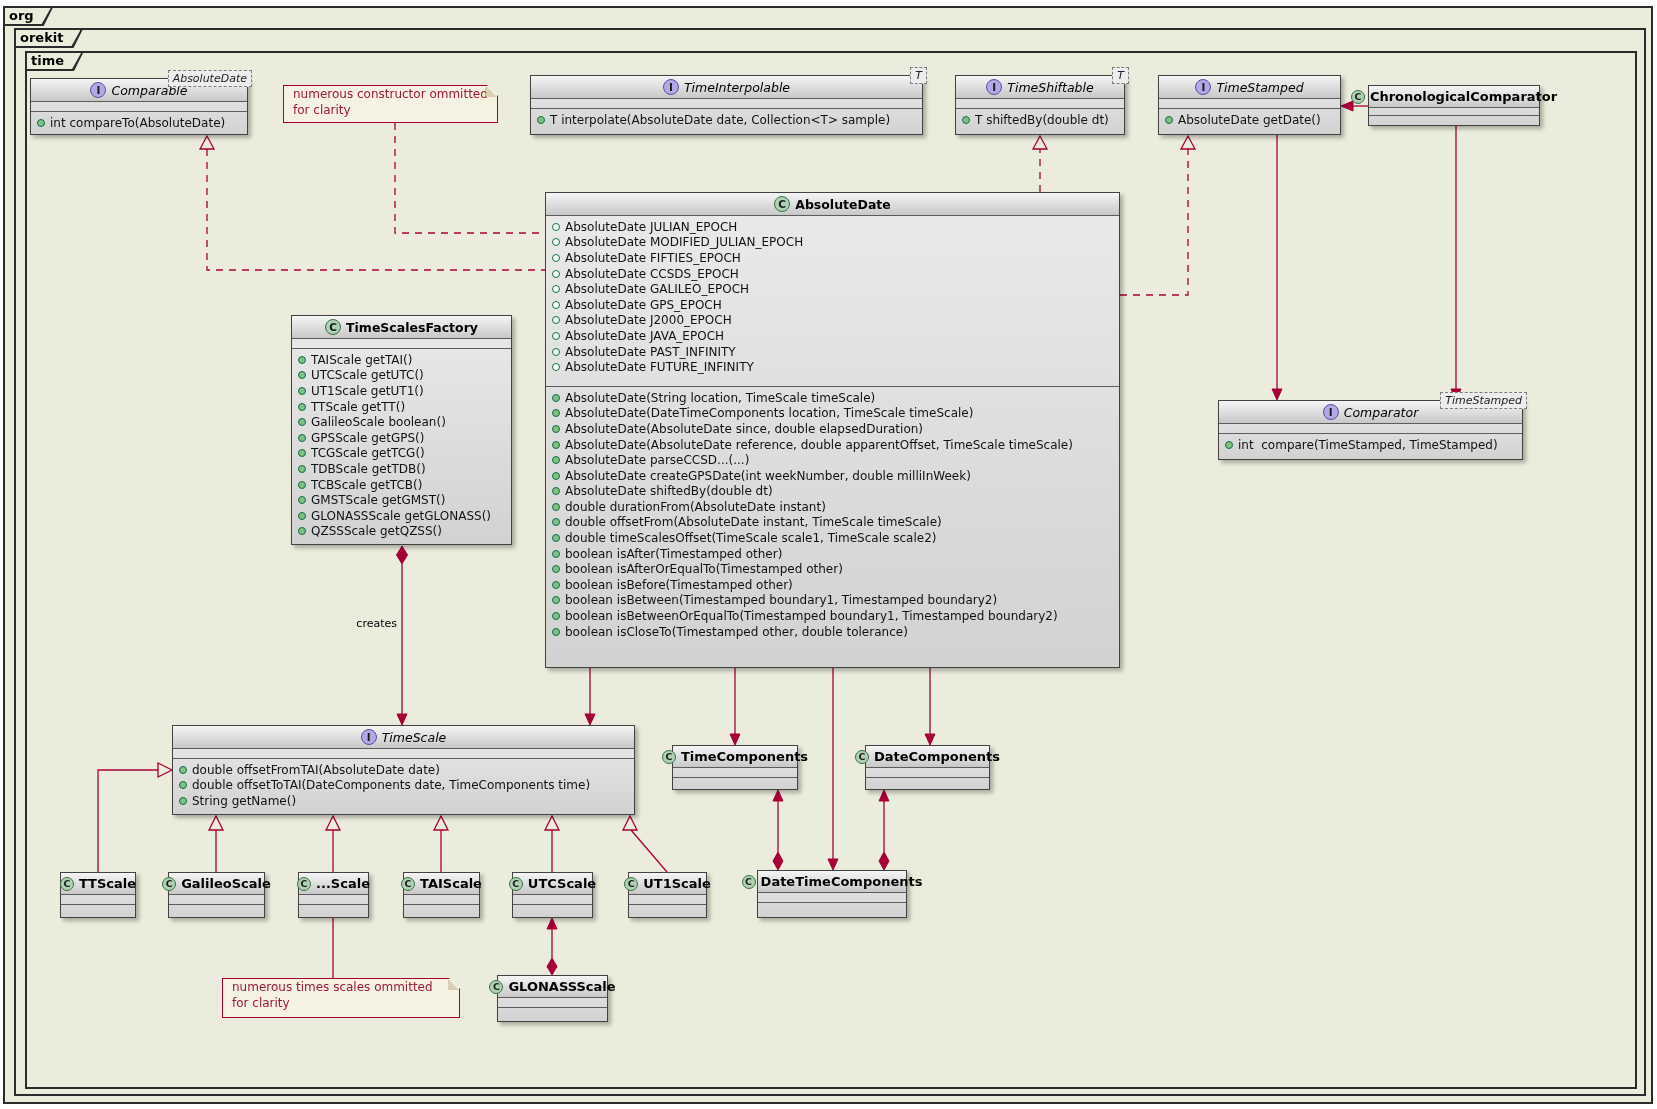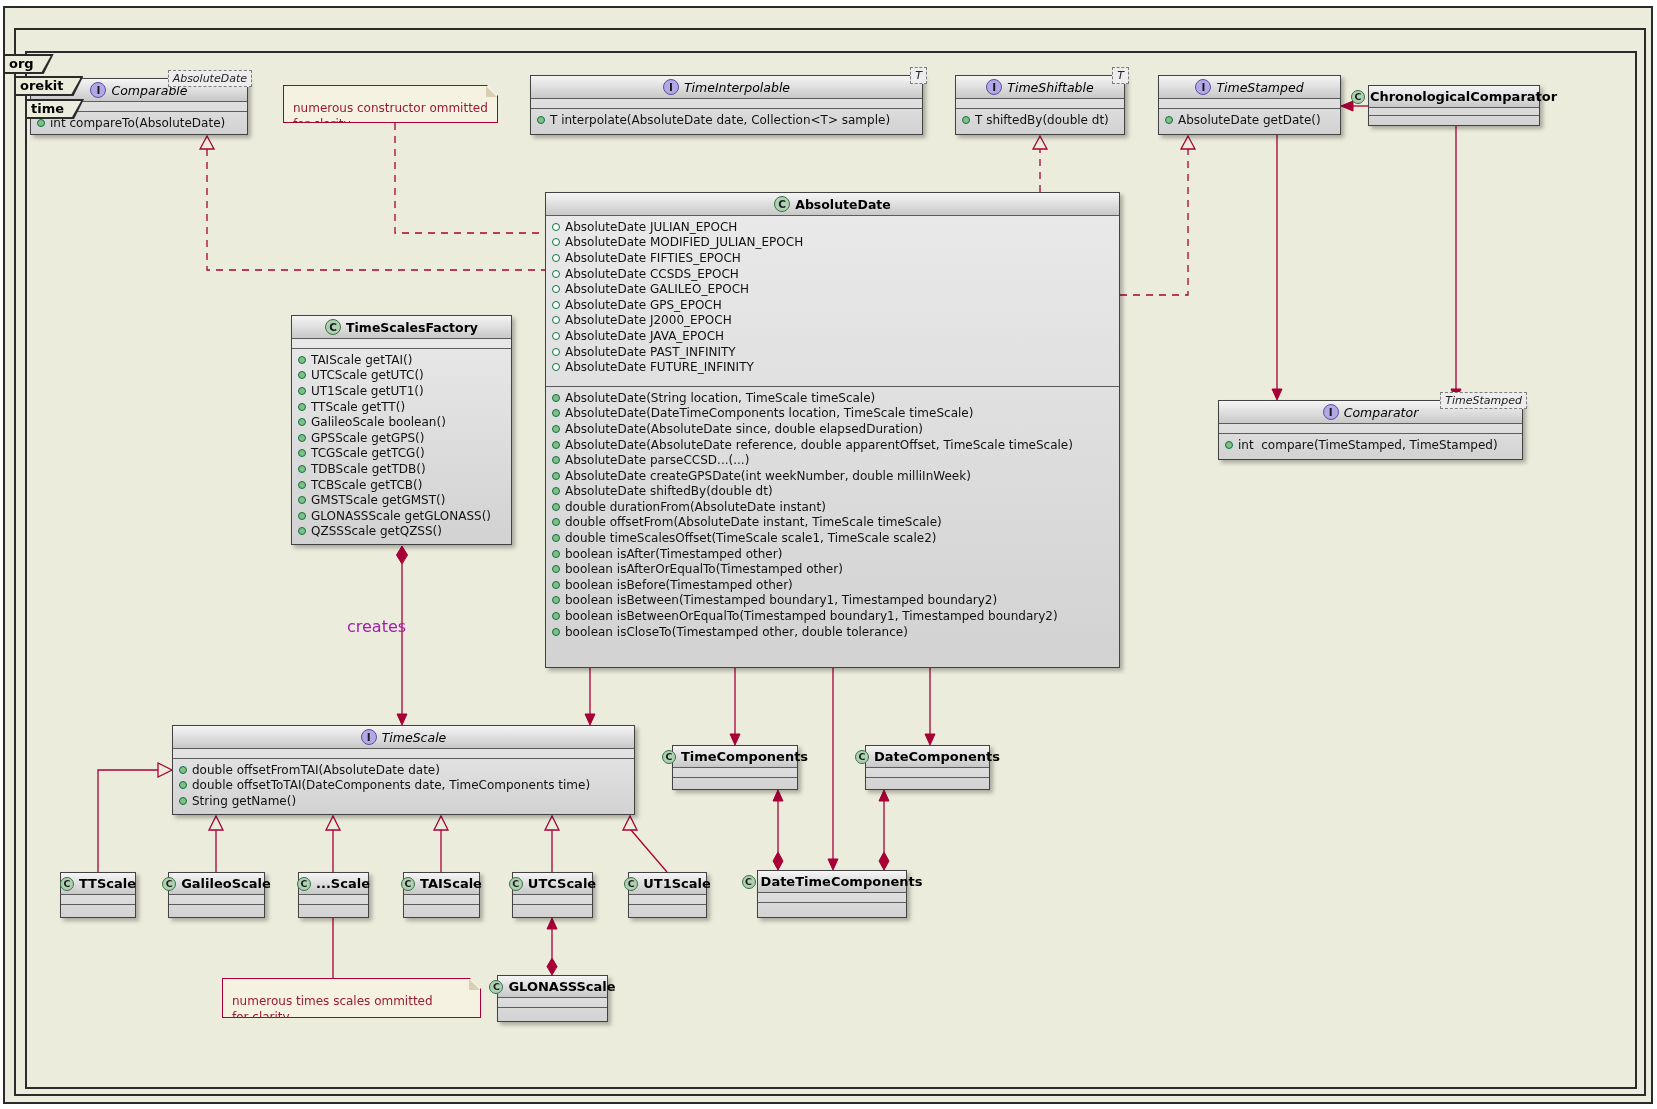--- a/index.html
+++ b/index.html
@@ -2,37 +2,37 @@
 <html><head>
 <meta charset="utf-8">
 <style>
   * { box-sizing: border-box; margin: 0; padding: 0; }
   html,body { background:#ffffff; font-family:"DejaVu Sans", sans-serif; }
   #canvas { position:relative; width:1657px; height:1109px; background:#ffffff; overflow:hidden; }
 
   
   .frame { position:absolute; border:2px solid #2b2b2b; }
   .frame.fill { background:#ECECDC; }
-  .ftab { position:absolute; top:-2px; left:-2px; z-index:4;margin-top:48px; }
+  .ftab { position:absolute; top:-2px; left:-2px; z-index:4; }
   .ftab .bg { position:absolute; inset:0; background:#2b2b2b;
               clip-path:polygon(0 0,100% 0,calc(100% - 10px) 100%,0 100%); }
   .ftab .fg { position:absolute; top:2px; left:2px; bottom:2px; right:3px; background:#ECECDC;
               clip-path:polygon(0 0,100% 0,calc(100% - 9px) 100%,0 100%); }
   .ftab .label { position:relative; display:block; padding:2px 20px 3px 6px;
                  font-size:13px; font-weight:bold; color:#000; white-space:nowrap; }
 
   
   svg.edges { position:absolute; left:0; top:0; z-index:1; pointer-events:none; }
   .sol  { stroke:#A80036; stroke-width:1.3; fill:none; }
   .dash { stroke:#A80036; stroke-width:1.3; fill:none; stroke-dasharray:7 6; }
   .tri  { fill:#ECECDC; stroke:#A80036; stroke-width:1.3; }
   .arr  { fill:#A80036; stroke:#A80036; stroke-width:1; }
   .dia  { fill:#A80036; stroke:#A80036; stroke-width:1; }
 
-  .edge-label { position:absolute; z-index:2; font-size:16px; color:#a21caf; }
+  .edge-label { position:absolute; z-index:2; font-size:11px; color:#000000; }
 
   
   .uml { position:absolute; z-index:2; border:1px solid #424242;
          background:linear-gradient(180deg,#EAEAEA 0%,#D2D2D2 100%);
          box-shadow:3px 3px 4px rgba(0,0,0,.28); }
   .head { display:flex; align-items:center; justify-content:center; gap:5px;
           padding:3px 6px; min-height:20px; border-bottom:1px solid #5c5c5c;
           background:linear-gradient(180deg,#F5F5F5 0%,#C8C8C8 100%); }
   .cname { font-size:12.5px; font-weight:bold; color:#000; white-space:nowrap;text-align:right; }
   .iface .cname { font-style:italic; font-weight:normal; }
@@ -50,21 +50,21 @@
   .mdot { width:8px; height:8px; border-radius:50%; border:1px solid #0B7148; flex:0 0 auto; }
   .mdot.m { background:#84BE84; }
   .mdot.f { background:#FCFCF6; }
   .mtext { font-size:12px; color:#111; white-space:pre; }
   .generic { position:absolute; top:-9px; right:-5px; z-index:3;
              border:1px dashed #7d7d7d; background:#EDEDED; color:#222;
              font-size:11px; font-style:italic; line-height:15px; padding:0 4px; white-space:nowrap; }
 
   
   .note { position:absolute; z-index:2; background:#F6F2E1; border:1px solid #A80036;
-          color:#9A1B33; font-size:12px; line-height:16px; padding:14px 9px;
+          color:#9A1B33; font-size:12px; line-height:16px; padding:0 9px;
           box-shadow:3px 3px 4px rgba(0,0,0,.22);
           clip-path:polygon(0 0,calc(100% - 11px) 0,100% 11px,100% 100%,0 100%); }
   .note .fold { position:absolute; top:0; right:0; width:11px; height:11px;
                 background:#D9D0B4; clip-path:polygon(0 0,100% 100%,0 100%); }
 </style>
 </head>
 <body>
 
 <div id="canvas">
 
@@ -561,19 +561,19 @@
 
   <div class="uml dense" style="left:497px;top:975px;width:111px;height:47px">
     <div class="head">
       <span class="spot c">C</span>
       <span class="cname">GLONASSScale</span>
     </div>
     <div class="sect empty"></div>
     <div class="sect empty"></div>
   </div>
 
-  <div class="note" style="left:222px;top:978px;width:259px;height:40px">
+  <div class="note" style="left:222px;top:978px;width:238px;height:40px">
     <span class="fold"></span>
     <div>numerous times scales ommitted</div>
     <div>for clarity</div>
   </div>
 
 </div>
 
 </body></html>

